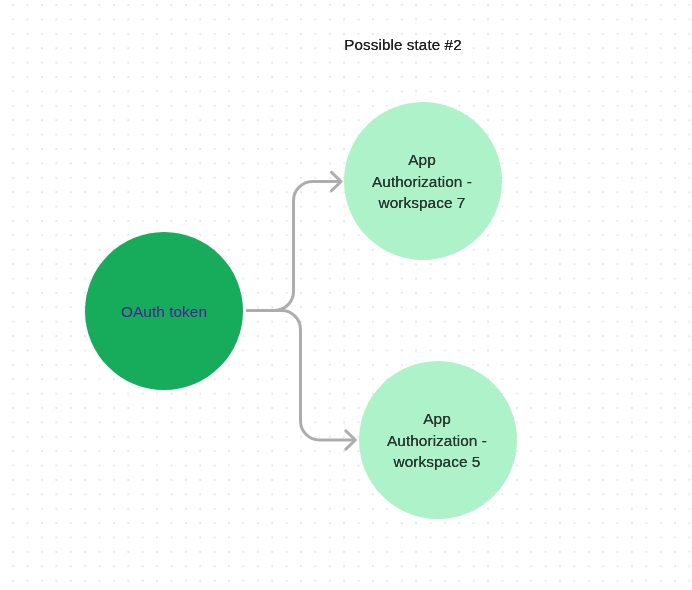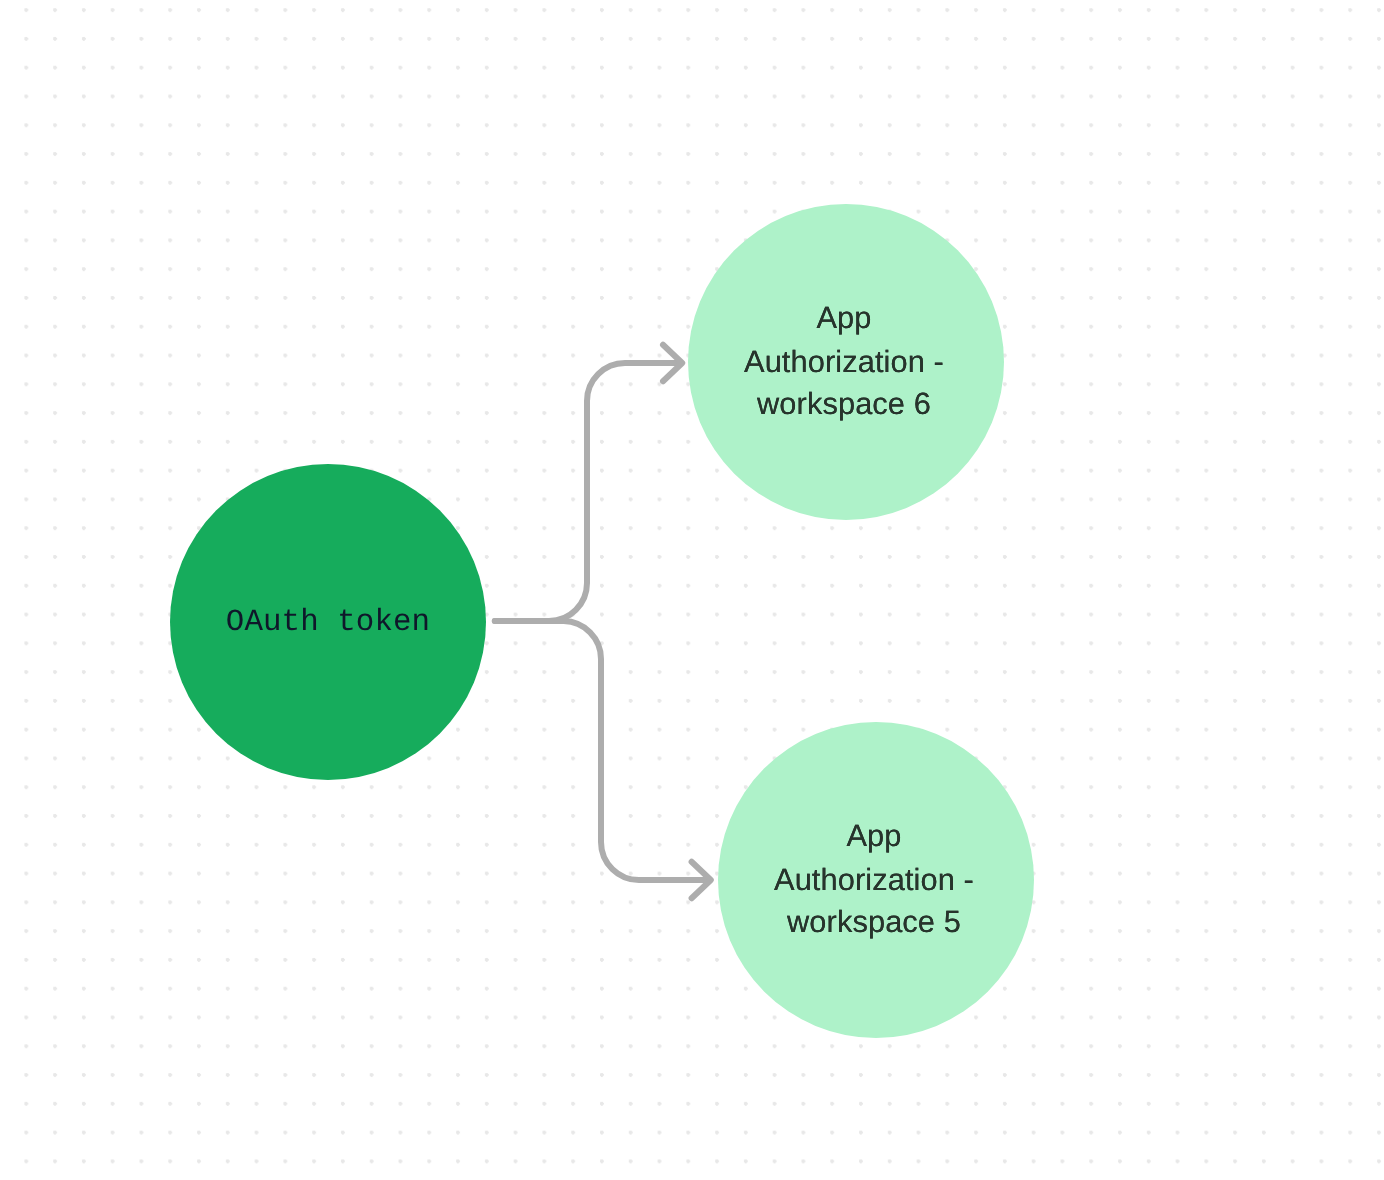--- a/index.html
+++ b/index.html
@@ -77,43 +77,44 @@
   .node-oauth { left: 85px; top: 232px; width: 158px; height: 158px; text-shadow: none; }
   .node-oauth > .node-label { left: 0; }
   .node-ws1   { left: 344px; top: 102px; width: 158px; height: 158px; }
   .node-ws2   { left: 359px; top: 361px; width: 158px; height: 158px; }
 </style>
 </head>
 <body>
 
 <div id="canvas">
 
+  <div class="diagram-title">Possible state #2</div>
 
   <svg class="edges" viewBox="0 0 692 590">
     <g fill="none" stroke-width="3" stroke-linecap="round" stroke-linejoin="round" stroke="#adadad">
       <path d="M 247.4 310.5 L 274.5 310.5 A 19 19 0 0 0 293.5 291.5 L 293.5 200.5 A 19 19 0 0 1 312.5 181.5 L 339.5 181.5"></path>
       <path d="M 331.5 172.4 L 341.1 181.5 L 331.5 190.6"></path>
     </g>
     <g fill="none" stroke-width="3" stroke-linecap="round" stroke-linejoin="round" stroke="#adadad">
       <path d="M 247.4 310.5 L 281.8 310.5 A 19 19 0 0 1 300.5 329.5 L 300.5 421 A 19 19 0 0 0 319.8 440 L 353.8 440"></path>
       <path d="M 345.8 430.9 L 355.4 440 L 345.8 449.1"></path>
     </g>
   </svg>
 
-  <div class="node node-oauth" style="background-color: rgb(22, 172, 92); color: #0f172a; font-family: Liberation Mono, monospace;">
+  <div class="node node-oauth" style="background-color: rgb(22, 172, 92); color: #4c1d95;">
     <span class="node-label">
       <span>OAuth token</span>
     </span>
   </div>
 
   <div class="node node-ws1" style="background-color: rgb(174, 242, 201); color: rgb(39, 52, 44);">
     <span class="node-label">
       <span>App</span><br>
       <span>Authorization -</span><br>
-      <span>workspace 6</span>
+      <span>workspace 7</span>
     </span>
   </div>
 
   <div class="node node-ws2" style="background-color: rgb(174, 242, 201); color: rgb(39, 52, 44);">
     <span class="node-label">
       <span>App</span><br>
       <span>Authorization -</span><br>
       <span>workspace 5</span>
     </span>
   </div>

